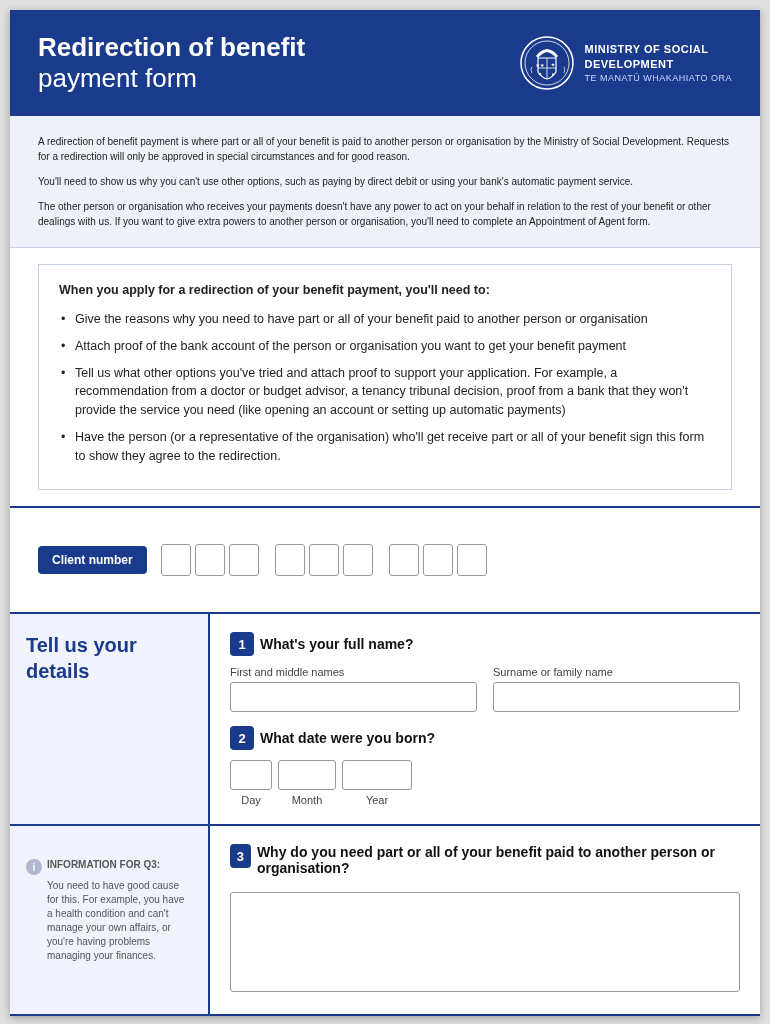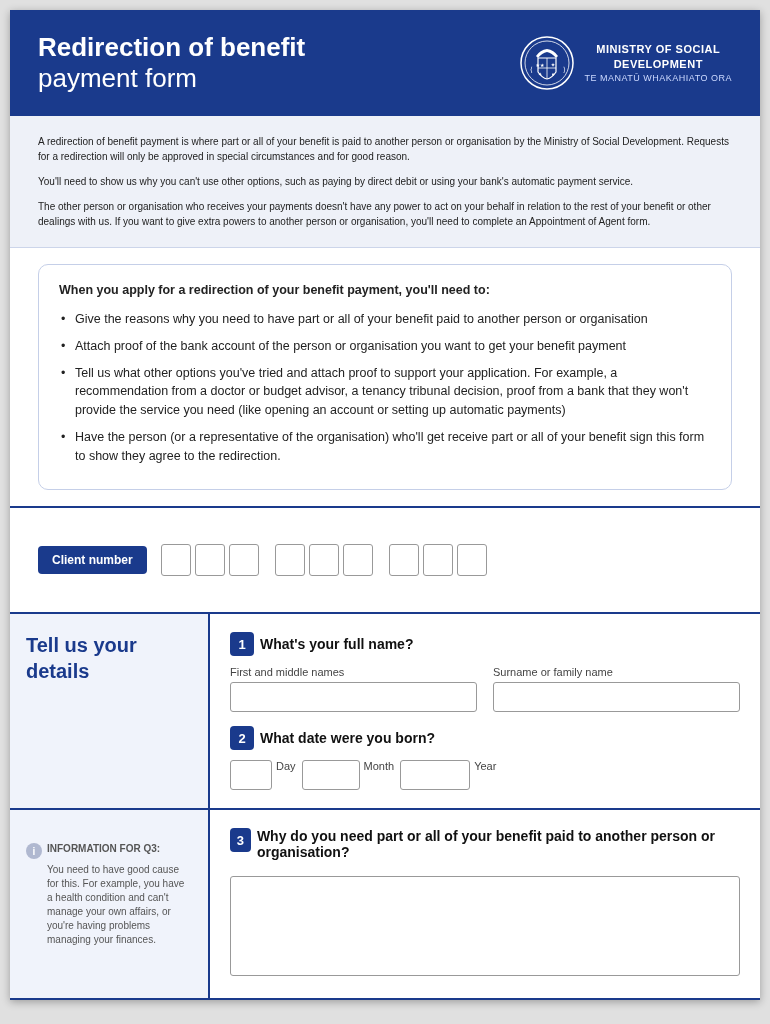--- a/index.html
+++ b/index.html
@@ -33,21 +33,20 @@
       line-height: 1.2;
       max-width: 380px;
     }
     .header-title span {
       font-weight: 400;
     }
     .header-logo {
       display: flex;
       align-items: center;
       gap: 10px;
-      text-align: center;
     }
     .logo-crest {
       width: 54px;
       height: 54px;
     }
     .logo-text {
       color: #fff;
       font-size: 11px;
       font-weight: 700;
       line-height: 1.35;
@@ -69,21 +68,21 @@
       line-height: 1.5;
       border-bottom: 1px solid #ccd5ea;
     }
     .intro p { margin-bottom: 10px; }
     .intro p:last-child { margin-bottom: 0; }
 
     
     .info-box {
       background: #fff;
       border: 1px solid #c5cfe8;
-      border-radius: 10px;
+      border-radius: 0;
       margin: 16px 28px;
       padding: 16px 20px;
       font-size: 12.5px;
       color: #222;
       line-height: 1.5;
     }
     .info-box .title {
       font-weight: 700;
       margin-bottom: 10px;
     }
@@ -204,21 +203,21 @@
       padding: 0 6px;
       width: 100%;
     }
     .date-group {
       display: flex;
       gap: 6px;
       align-items: flex-end;
     }
     .date-box {
       display: flex;
-      flex-direction: row;
+      flex-direction: column;
       gap: 4px;
     }
     .date-input {
       border: 1.5px solid #999;
       border-radius: 3px;
       background: #fff;
       height: 30px;
       font-size: 13px;
       padding: 0 4px;
     }

